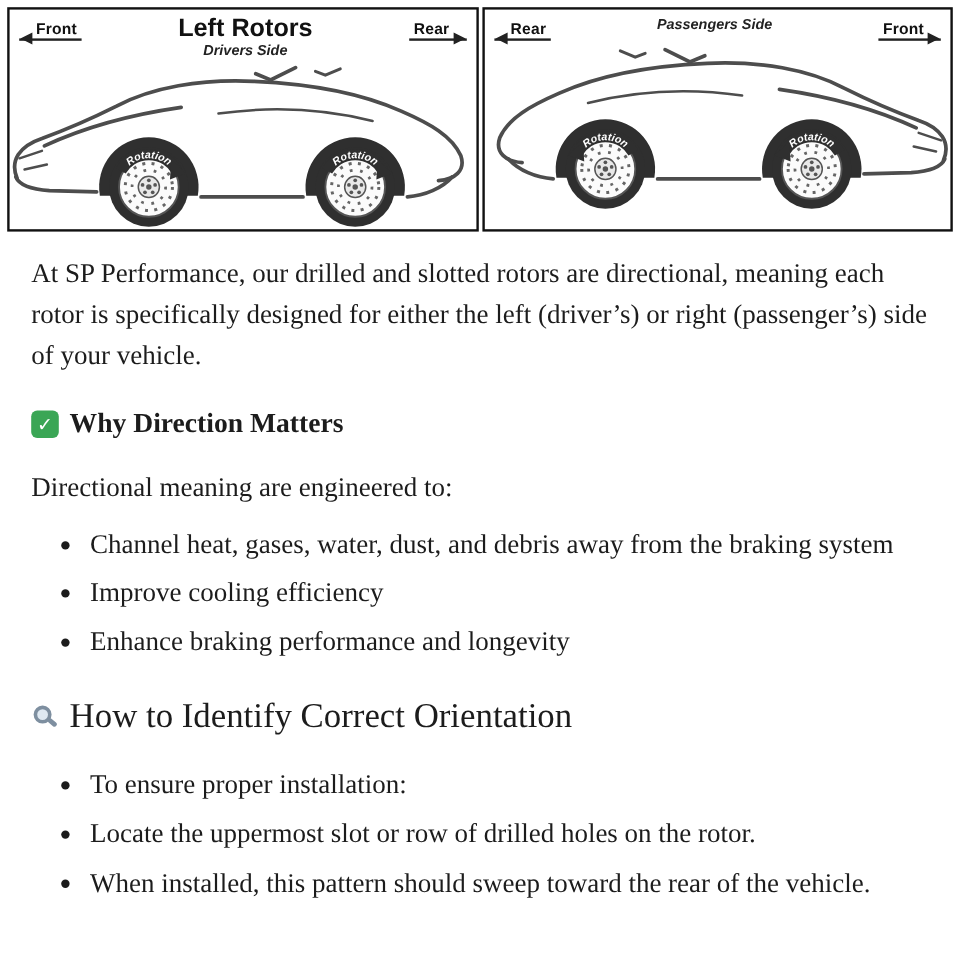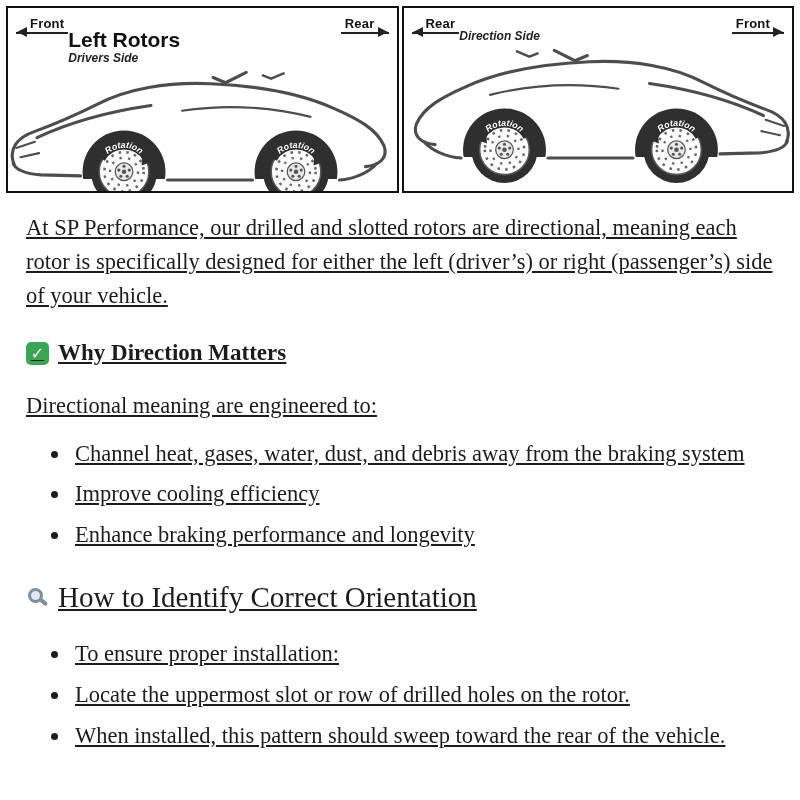--- a/index.html
+++ b/index.html
@@ -3,36 +3,36 @@
 <meta charset="utf-8">
 <style>
   * { margin:0; padding:0; box-sizing:border-box; }
   html,body { width:800px; background:#fff; font-family:"Liberation Serif", serif; color:#1c1c1c; }
   body { height:800px; overflow:hidden; }
 
   
   .diagram { display:flex; gap:3px; padding:6px 6px 0 6px; }
   .panel { flex:1; border:2px solid #111; background:#fff; height:187px; overflow:hidden; }
   .panel-head { display:flex; align-items:flex-start; padding:5px 8px 0 8px; font-family:"Liberation Sans", sans-serif; }
-  .title-block { flex:1; line-height:1.05;margin-top:16px; }
+  .title-block { flex:1; text-align:center; line-height:1.05; }
   .panel-title { font-size:21px; font-weight:bold; color:#111; }
   .panel-sub { font-size:12px; font-weight:bold; font-style:italic; color:#222; margin-top:1px; }
 
   .dir { display:inline-flex; align-items:flex-end; border-bottom:2.5px solid #222; padding:0 1px 1px 1px; margin-top:3px; }
   .dir b { font-size:13px; font-weight:bold; color:#111; padding:0 3px; letter-spacing:.2px; }
   .tri { width:0; height:0; border-top:5px solid transparent; border-bottom:5px solid transparent; margin-bottom:-6px; }
   .tri-left  { border-right:10px solid #222; }
   .tri-right { border-left:10px solid #222; }
 
   .car-wrap { margin-top:-2px; }
   .car-wrap svg { display:block; width:100%; height:auto; }
   .rot-label { font-family:"Liberation Sans", sans-serif; font-style:italic; font-weight:bold; font-size:8.5px; fill:#ffffff; }
 
   
-  .article { padding:18px 24px 0 26px; font-size:22.5px; line-height:1.5;text-decoration:underline; }
+  .article { padding:18px 24px 0 26px; font-size:22.5px; line-height:1.5; }
   .intro { margin-bottom:22px; }
   .sec-head { display:flex; align-items:center; gap:9px; margin:24px 0 18px 0; }
   .sec-head.bold { font-weight:bold; font-size:23px; }
   .sec-head.regular { font-weight:normal; font-size:29px; color:#1c1c1c; }
 
   .chk { display:inline-flex; align-items:center; justify-content:center; flex:0 0 auto;
          width:23px; height:23px; background:#3aa655; border-radius:5px;
          color:#fff; font-family:"DejaVu Sans", sans-serif; font-size:16px; font-weight:bold; }
   .mag { position:relative; display:inline-block; flex:0 0 auto; width:15px; height:15px;
          border:3.5px solid #7e8fa0; border-radius:50%; margin:0 6px 4px 2px; background:#dfe9f2; }
@@ -111,21 +111,21 @@
     </div>
   </div>
 
   <div class="panel">
     <div class="panel-head">
       <span class="dir">
         <i class="tri tri-left"></i>
         <b>Rear</b>
       </span>
       <span class="title-block">
-        <div class="panel-sub">Direction Side</div>
+        <div class="panel-sub">Passengers Side</div>
       </span>
       <span class="dir">
         <b>Front</b>
         <i class="tri tri-right"></i>
       </span>
     </div>
     <div class="car-wrap">
       <svg viewBox="0 0 375 152">
         <use href="#carShape" transform="translate(375,0) scale(-1,1)"></use>
         <path id="tpc" d="M 77,93.5 A 23 23 0 0 1 117,93.5" fill="none"></path>

